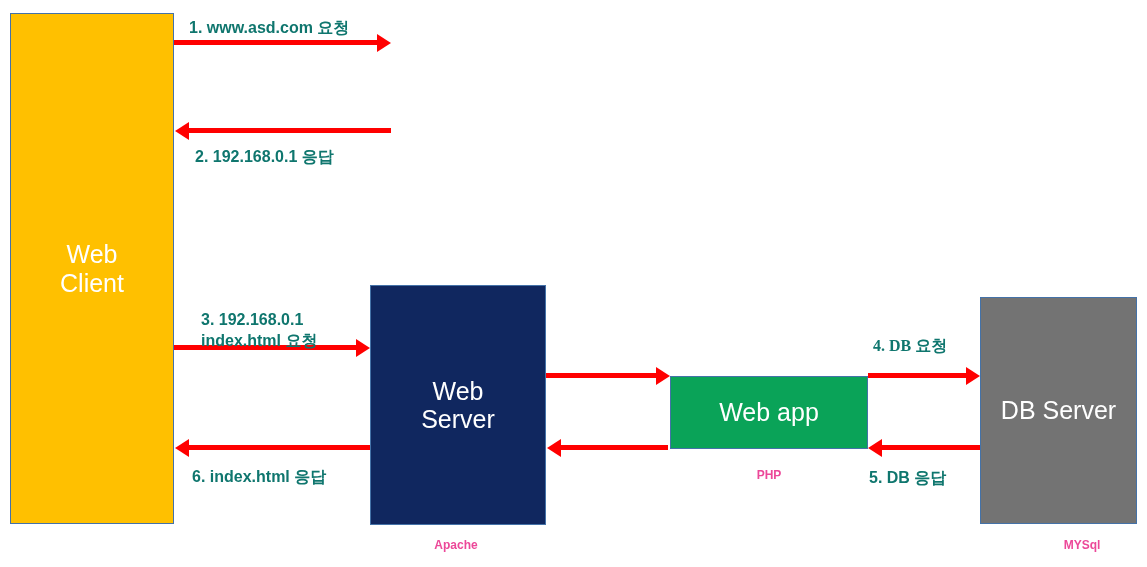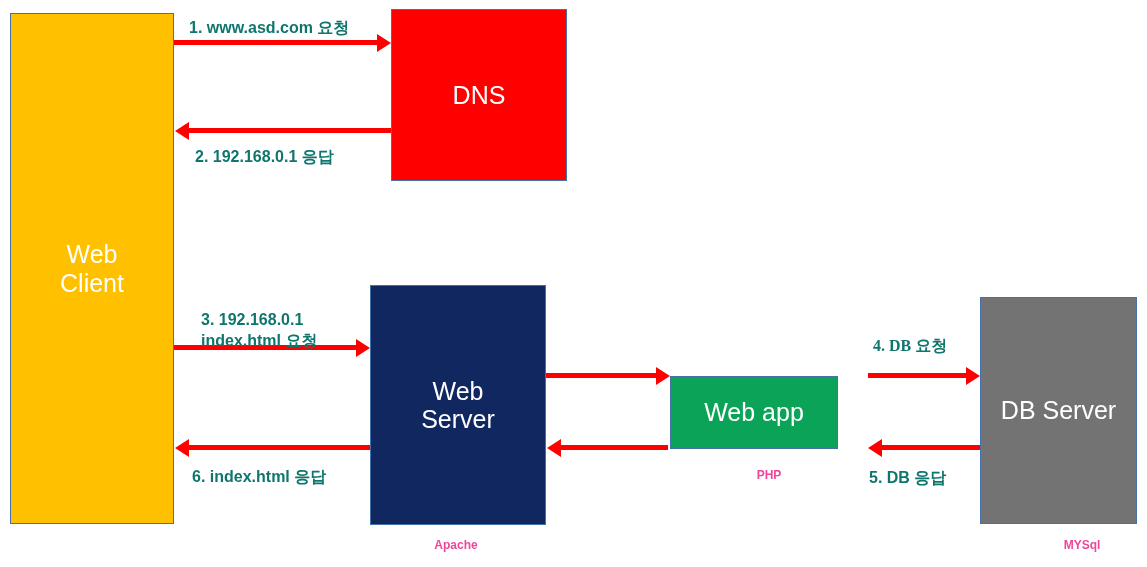--- a/index.html
+++ b/index.html
@@ -41,21 +41,21 @@
     background: #ff0000;
     font-size: 25px;
   }
   #node-web-server {
     left: 370px; top: 285px; width: 176px;  height: 240px;
     background: #0c2461;
     background: #10275f;
     font-size: 25px;
   }
   #node-web-app {
-    left: 670px; top: 376px; width: 168px;  height: 73px;
+    left: 670px; top: 376px; width: 198px;  height: 73px;
     background: #00a650;
     background: #0aa358;
     font-size: 25px;
   }
   #node-db-server {
     left: 980px; top: 297px; width: 157px;  height: 227px;
     background: #737373;
     font-size: 25px;
   }
 
@@ -126,21 +126,20 @@
   #arrow-db-app   { left: 881px; top: 445px; width: 99px;  }
 </style>
 </head>
 <body>
 
 <div id="canvas">
 
   <div class="node" id="node-web-client">Web
 Client</div>
 
-  <div class="node" id="node-dns">DNS</div>
 
   <div class="node" id="node-web-server">Web
 Server</div>
 
   <div class="node" id="node-web-app">Web app</div>
 
   <div class="node" id="node-db-server">DB Server</div>
 
   <div class="caption" id="caption-apache">Apache</div>
 

